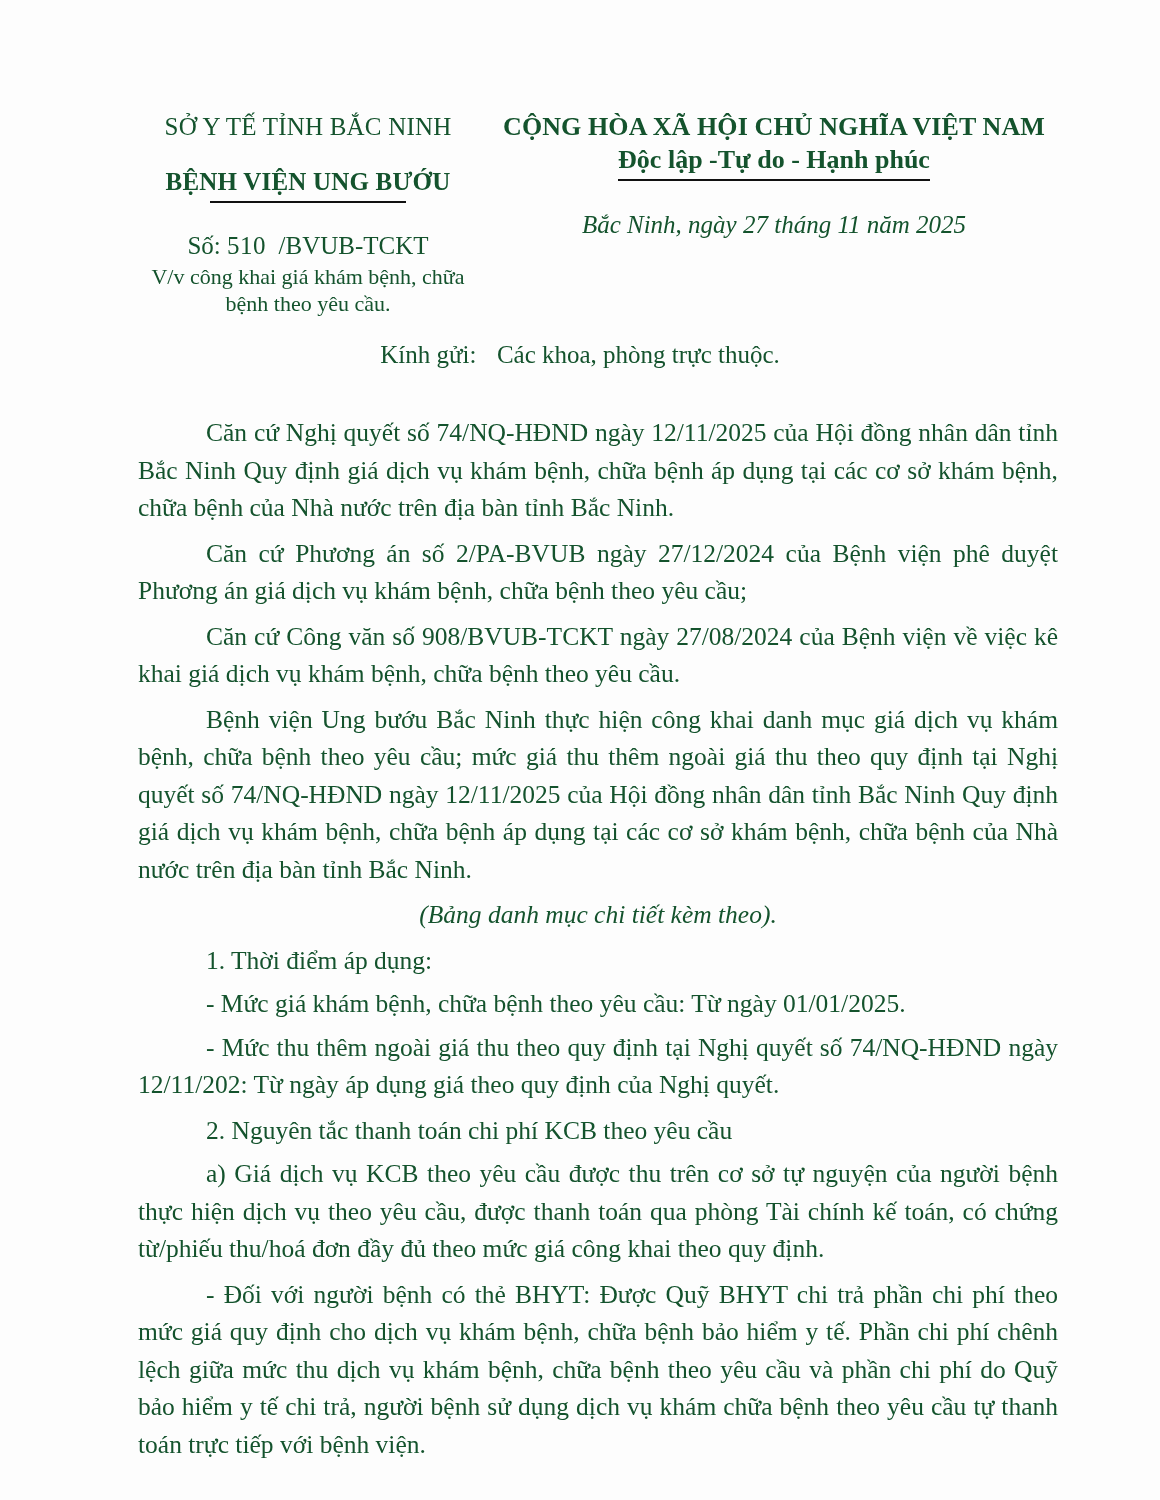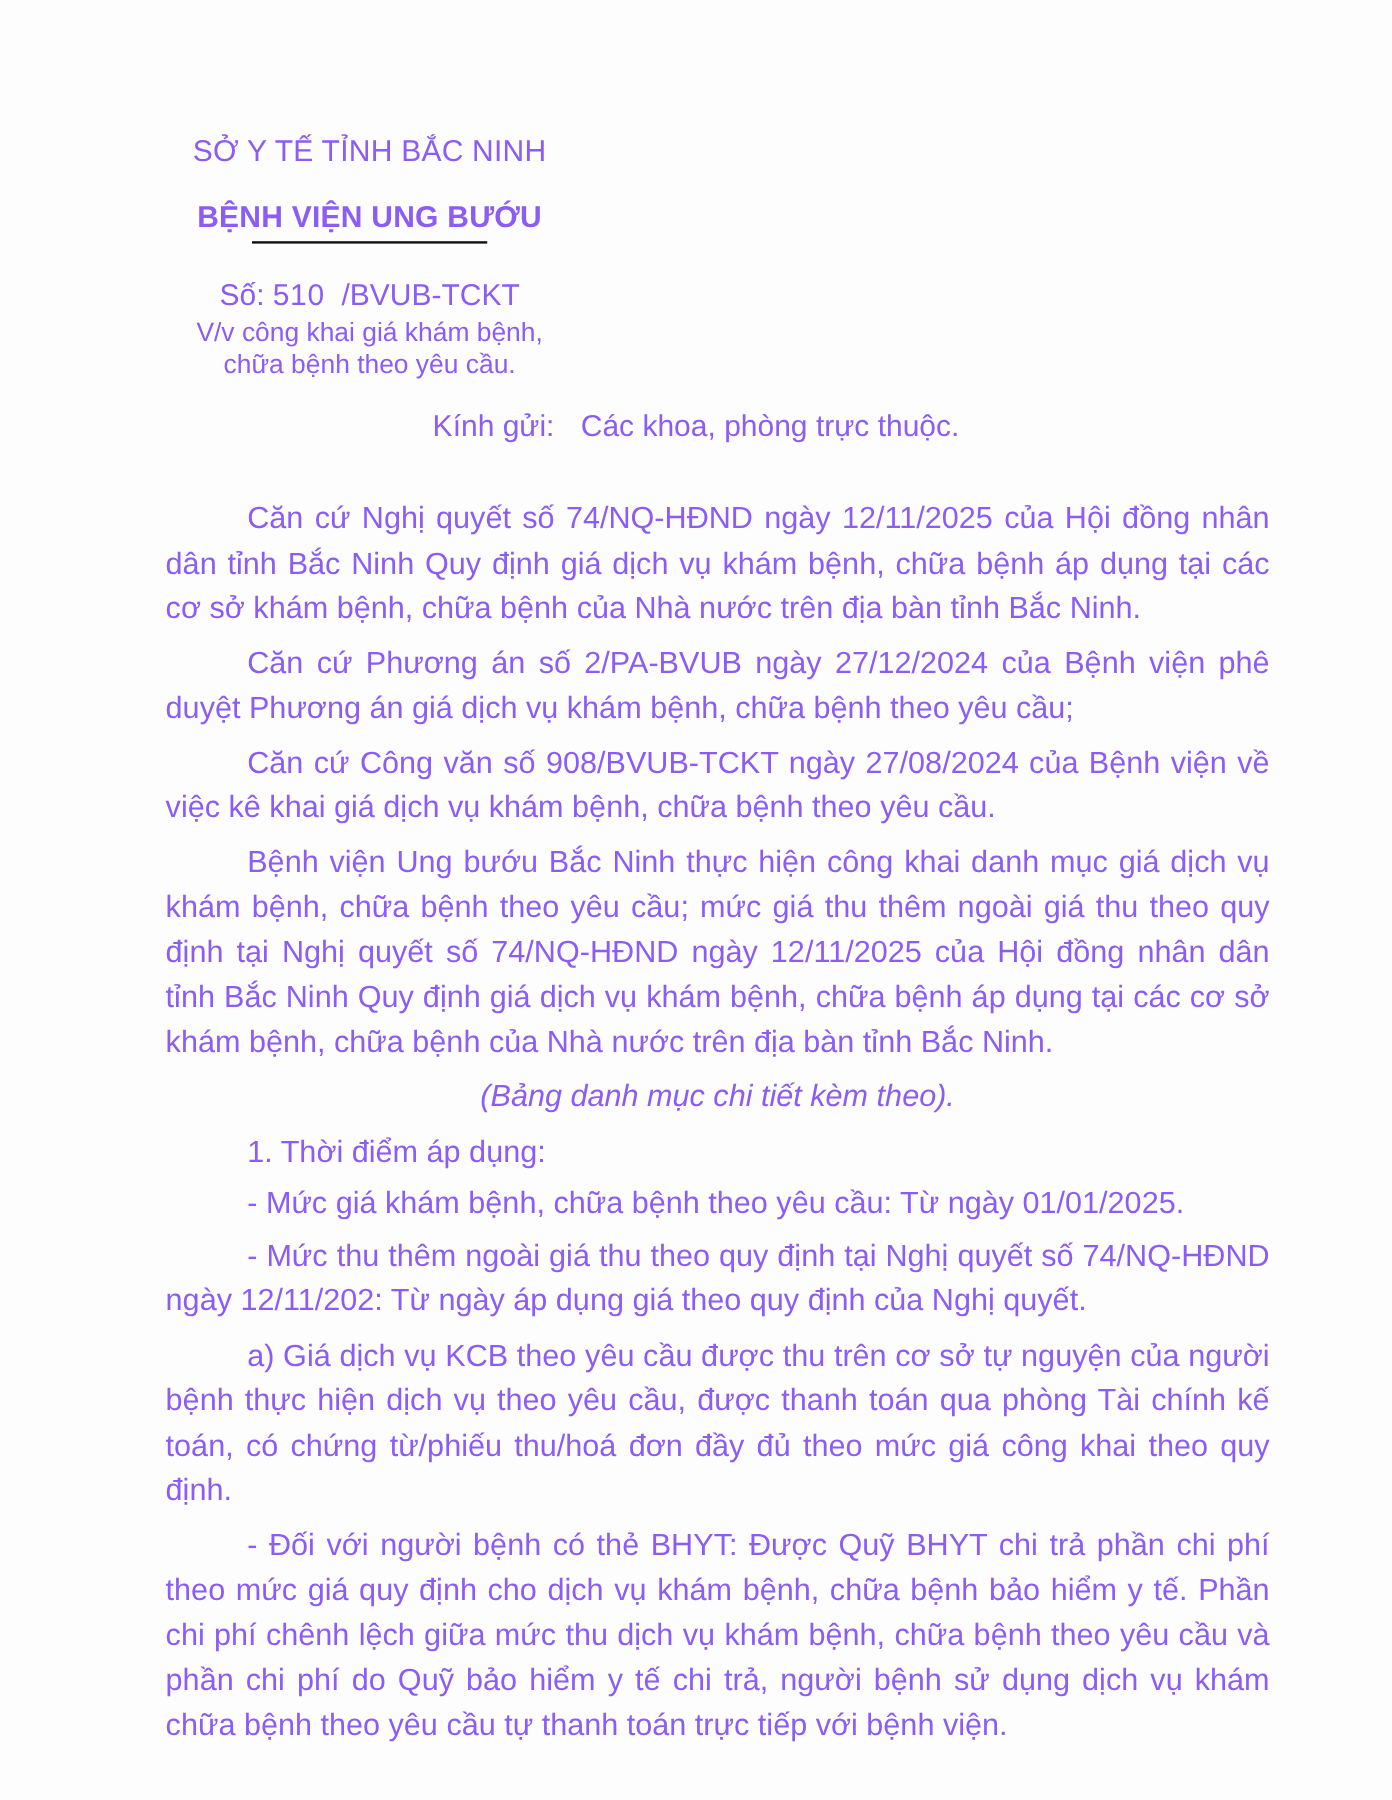--- a/index.html
+++ b/index.html
@@ -5,22 +5,22 @@
   html, body {
     margin: 0;
     padding: 0;
     background: #ffffff;
   }
   .page {
     position: relative;
     width: 1160px;
     height: 1500px;
     background: #fdfdfd;
-    font-family: Liberation Sans, sans-serif;
-    color: #8b5cf6;
+    font-family: Liberation Serif, serif;
+    color: #14532d;
     overflow: hidden;
     box-sizing: border-box;
   }
 
   
   .header {
     position: absolute;
     top: 112px;
     left: 138px;
     right: 100px;
@@ -152,20 +152,28 @@
 
       <div class="doc-number">
         <span>Số:</span>
         <span class="num">510</span>
         <span>&nbsp;</span><span>/BVUB-TCKT</span>
       </div>
 
       <div class="doc-subject">V/v công khai giá khám bệnh, chữa bệnh theo yêu cầu.</div>
     </div>
 
+    <div class="header-right">
+      <div class="nation-line-1">CỘNG HÒA XÃ HỘI CHỦ NGHĨA VIỆT NAM</div>
+      <div class="nation-line-2-wrap">
+        <div class="nation-line-2">Độc lập -Tự do - Hạnh phúc</div>
+        <div class="rule-under-motto"></div>
+      </div>
+      <div class="place-date">Bắc Ninh, ngày 27  tháng 11 năm 2025</div>
+    </div>
   </div>
 
   <div class="recipient">
     <span>Kính gửi:</span>
     <span class="gap"></span>
     <span>Các khoa, phòng trực thuộc.</span>
   </div>
 
   <div class="body">
 
@@ -175,18 +183,19 @@
     <p>Bệnh viện Ung bướu Bắc Ninh thực hiện công khai danh mục giá dịch vụ khám bệnh, chữa bệnh theo yêu cầu; mức giá thu thêm ngoài giá thu theo quy định tại Nghị quyết số 74/NQ-HĐND ngày 12/11/2025 của Hội đồng nhân dân tỉnh Bắc Ninh Quy định giá dịch vụ khám bệnh, chữa bệnh áp dụng tại các cơ sở khám bệnh, chữa bệnh của Nhà nước trên địa bàn tỉnh Bắc Ninh.</p>
 
     <p class="center">
       <span class="it">(Bảng danh mục chi tiết kèm theo).</span>
     </p>
 
     <p class="tight">1. Thời điểm áp dụng:</p>
     <p class="tight">- Mức giá khám bệnh, chữa bệnh theo yêu cầu: Từ ngày 01/01/2025.</p>
     <p>- Mức thu thêm ngoài giá thu theo quy định tại Nghị quyết số 74/NQ-HĐND ngày 12/11/202: Từ ngày áp dụng giá theo quy định của Nghị quyết.</p>
 
+    <p class="tight">2. Nguyên tắc thanh toán chi phí KCB theo yêu cầu</p>
     <p>a) Giá dịch vụ KCB theo yêu cầu được thu trên cơ sở tự nguyện của người bệnh thực hiện dịch vụ theo yêu cầu, được thanh toán qua phòng Tài chính kế toán, có chứng từ/phiếu thu/hoá đơn đầy đủ theo mức giá công khai theo quy định.</p>
     <p>- Đối với người bệnh có thẻ BHYT: Được Quỹ BHYT chi trả phần chi phí theo mức giá quy định cho dịch vụ khám bệnh, chữa bệnh bảo hiểm y tế. Phần chi phí chênh lệch giữa mức thu dịch vụ khám bệnh, chữa bệnh theo yêu cầu và phần chi phí do Quỹ bảo hiểm y tế chi trả, người bệnh sử dụng dịch vụ khám chữa bệnh theo yêu cầu tự thanh toán trực tiếp với bệnh viện.</p>
 
   </div>
 
 </div>
 
 </body></html>

